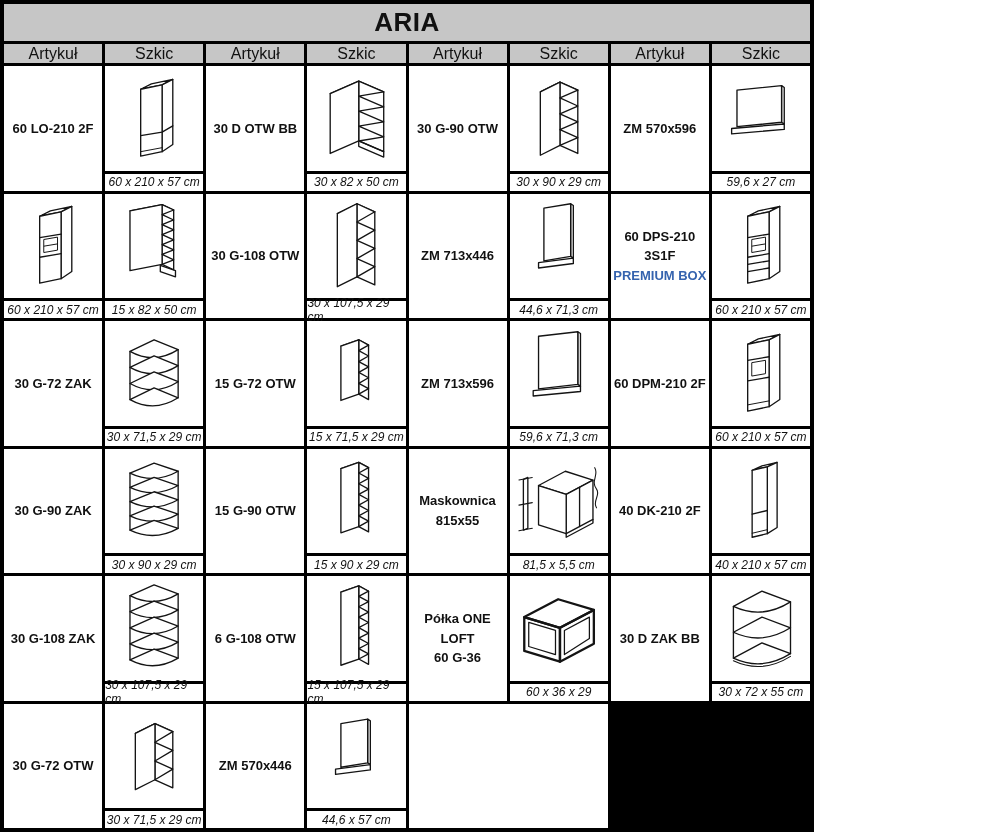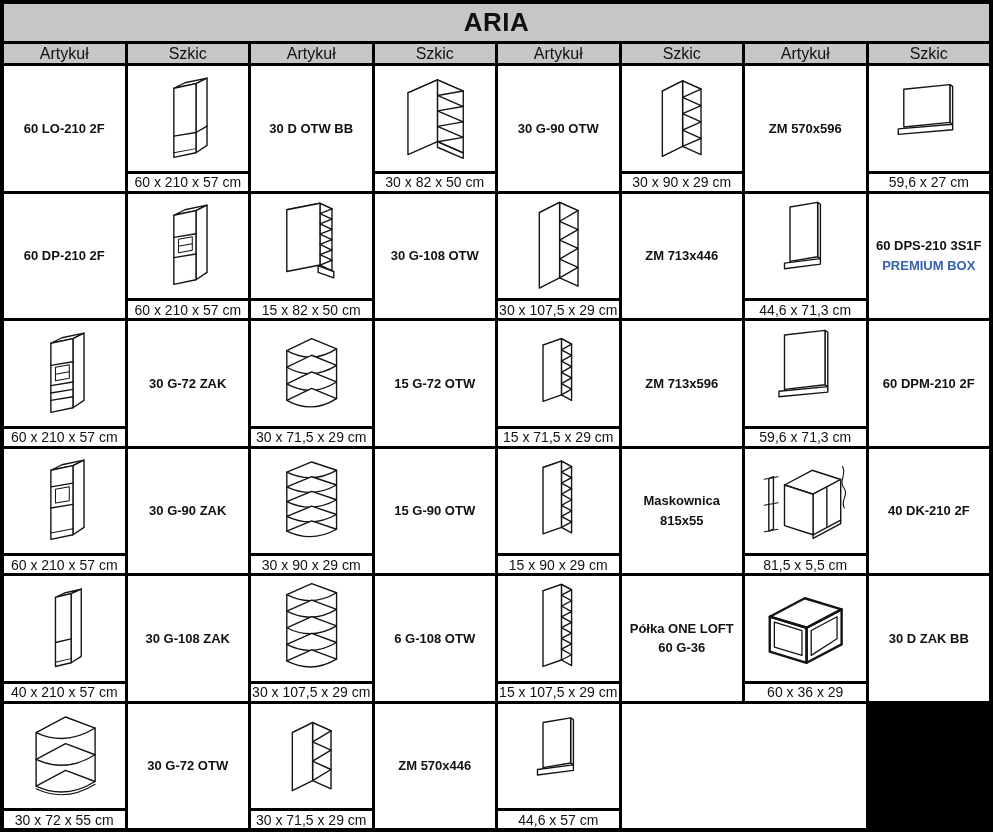--- a/index.html
+++ b/index.html
@@ -1,32 +1,32 @@
 <!DOCTYPE html>
 <html style="--hbg: #c6c6c6; --blue: #3563ae;"><head>
 <meta charset="utf-8">
 <style>
   html,body{margin:0;padding:0;background:#fff;}
   body{width:993px;height:832px;font-family:"Liberation Sans",sans-serif;color:#111;}
-  .frame{width:993px;height:832px;box-sizing:border-box;background:#000;padding:4px;}
+  .frame{width:814px;height:832px;box-sizing:border-box;background:#000;padding:4px;}
   .grid{display:grid;width:100%;height:100%;grid-template-columns:repeat(8,1fr);
         grid-template-rows:37px 19px repeat(6,1fr);gap:3px;background:#000;}
   .cell{background:#fff;min-width:0;min-height:0;}
   .title{grid-column:1/-1;background:var(--hbg,#c6c6c6);display:flex;align-items:center;justify-content:center;
          font-size:26px;font-weight:bold;letter-spacing:.5px;}
   .chead{background:var(--hbg,#c6c6c6);display:flex;align-items:center;justify-content:center;
          font-size:16px;font-weight:500;}
   .art{display:flex;flex-direction:column;align-items:center;justify-content:center;text-align:center;
        font-weight:bold;font-size:13px;line-height:1.5;padding:2px;}
   .premium{color:var(--blue,#3563ae);}
   .szk{display:flex;flex-direction:column;}
   .szk .sketch{flex:1;display:flex;align-items:center;justify-content:center;overflow:hidden;}
   .szk svg{height:97%;max-height:102px;width:auto;max-width:100%;}
   .dims{border-top:3px solid #000;height:17px;flex:0 0 17px;display:flex;align-items:center;justify-content:center;
-        font-size:14px;}
+        font-size:12px;font-style:italic;}
   .empty{grid-column:span 2;}
 </style>
 </head>
 <body>
 
 <div class="frame">
   <div class="grid" id="grid">
       <div class="cell title">ARIA</div>
       <div class="cell chead">Artykuł</div>
       <div class="cell chead">Szkic</div>
@@ -86,23 +86,20 @@
       <div class="cell szk">
         <div class="sketch">
           <svg viewBox="0 0 110 110" xmlns="http://www.w3.org/2000/svg">
             <path d="M78,18 L81,20 L81,61 L78,59 Z" fill="none" stroke="#141414" stroke-width="1.5" stroke-linejoin="round" stroke-linecap="round"></path>
             <path d="M28,23 L78,18 L78,59 L28,64 Z" fill="#fff" stroke="#141414" stroke-width="1.5" stroke-linejoin="round" stroke-linecap="round"></path>
             <path d="M22,66 L81,61 L81,67 L22,72 Z" fill="#fff" stroke="#141414" stroke-width="1.5" stroke-linejoin="round" stroke-linecap="round"></path>
           </svg>
         </div>
         <div class="dims">59,6 x 27 cm</div>
       </div>
-      <div class="cell art">
-        <span>60 DP-210 2F</span>
-      </div>
       <div class="cell szk">
         <div class="sketch">
           <svg viewBox="0 0 110 110" xmlns="http://www.w3.org/2000/svg">
             <path d="M40,22 L52,16 L76,11 L64,17 Z" fill="#fff" stroke="#141414" stroke-width="1.5" stroke-linejoin="round" stroke-linecap="round"></path>
             <path d="M64,17 L76,11 L76,84 L64,92 Z" fill="#fff" stroke="#141414" stroke-width="1.5" stroke-linejoin="round" stroke-linecap="round"></path>
             <path d="M40,22 L64,17 L64,92 L40,97 Z" fill="#fff" stroke="#141414" stroke-width="1.5" stroke-linejoin="round" stroke-linecap="round"></path>
             <path d="M40,46 L64,42 M40,68 L64,64" fill="none" stroke="#141414" stroke-width="1.5" stroke-linejoin="round" stroke-linecap="round"></path>
             <path d="M45,48 L60,45.4 L60,60 L45,62.6 Z" fill="none" stroke="#141414" stroke-width="1.1" stroke-linejoin="round" stroke-linecap="round"></path>
             <path d="M45,55.5 L60,53" fill="none" stroke="#141414" stroke-width="1.1" stroke-linejoin="round" stroke-linecap="round"></path>
           </svg>

